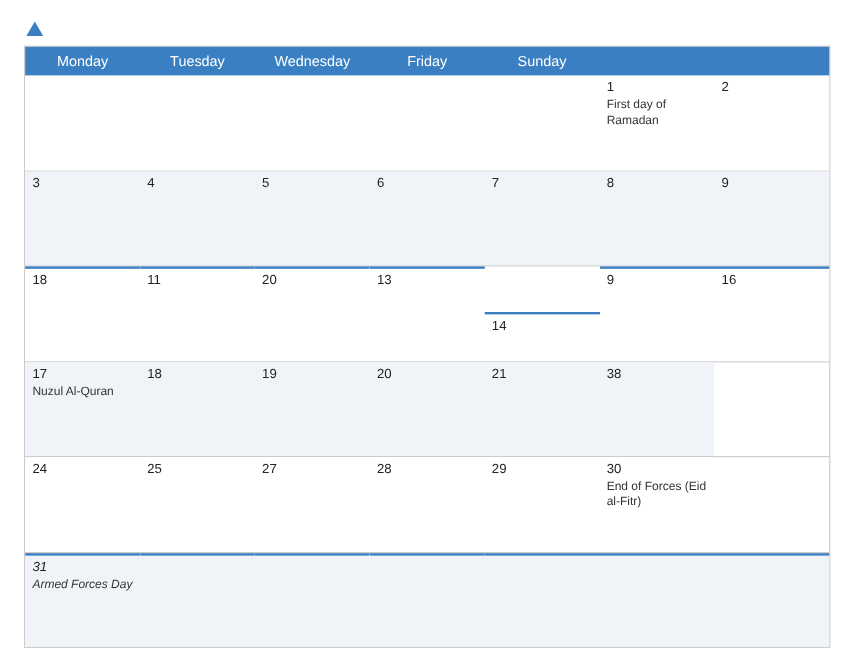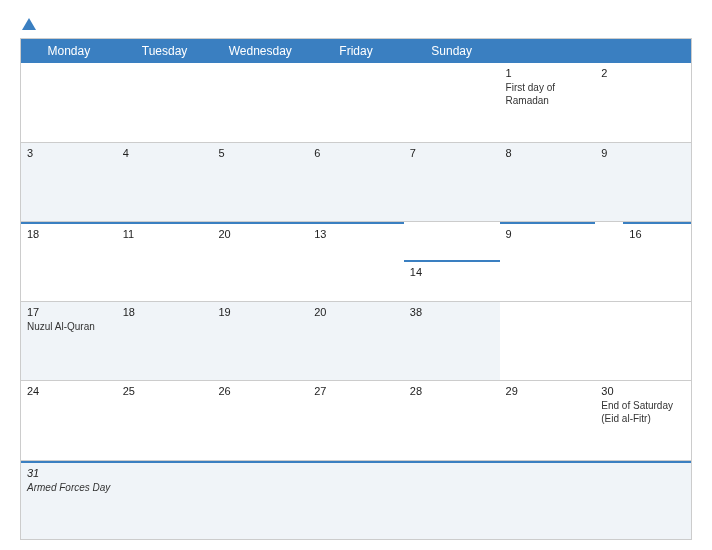--- a/index.html
+++ b/index.html
@@ -197,59 +197,59 @@
           </div>
           <div class="cal-cell" style="border-top: 2px solid rgb(58, 127, 193);">
             <span class="day-num">13</span>
           </div>
           <div class="cal-cell" style="border-top: 2px solid rgb(58, 127, 193); margin-top: 38px;">
             <span class="day-num">14</span>
           </div>
           <div class="cal-cell" style="border-top: 2px solid rgb(58, 127, 193);">
             <span class="day-num">9</span>
           </div>
-          <div class="cal-cell" style="border-top: 2px solid rgb(58, 127, 193); margin-left: 28px;">
+          <div class="cal-cell" style="border-top: 2px solid rgb(58, 127, 193);">
             <span class="day-num">16</span>
           </div>
         </div>
         <div class="cal-row">
           <div class="cal-cell"><span class="day-num">17</span><span class="day-event">Nuzul Al-Quran</span></div>
           <div class="cal-cell">
             <span class="day-num">18</span>
           </div>
           <div class="cal-cell">
             <span class="day-num">19</span>
           </div>
           <div class="cal-cell">
             <span class="day-num">20</span>
           </div>
           <div class="cal-cell">
+            <span class="day-num">21</span>
+          </div>
+          <div class="cal-cell">
             <span class="day-num">38</span>
           </div>
         </div>
         <div class="cal-row">
           <div class="cal-cell">
             <span class="day-num">24</span>
           </div>
           <div class="cal-cell">
             <span class="day-num">25</span>
           </div>
           <div class="cal-cell">
-            <span class="day-num">26</span>
-          </div>
-          <div class="cal-cell">
             <span class="day-num">27</span>
           </div>
           <div class="cal-cell">
             <span class="day-num">28</span>
           </div>
           <div class="cal-cell">
             <span class="day-num">29</span>
           </div>
-          <div class="cal-cell"><span class="day-num">30</span><span class="day-event">End of Saturday
+          <div class="cal-cell"><span class="day-num">30</span><span class="day-event">End of Forces
 (Eid al-Fitr)</span></div>
         </div>
         <div class="cal-row">
           <div class="cal-cell top-border" style="border-top: 2px solid rgb(58, 127, 193);"><span class="day-num">31</span><span class="day-event">Armed Forces Day</span></div>
           <div class="cal-cell empty" style="border-top: 2px solid rgb(58, 127, 193);"></div>
           <div class="cal-cell empty" style="border-top: 2px solid rgb(58, 127, 193);"></div>
           <div class="cal-cell empty" style="border-top: 2px solid rgb(58, 127, 193);"></div>
           <div class="cal-cell empty" style="border-top: 2px solid rgb(58, 127, 193);"></div>
           <div class="cal-cell empty" style="border-top: 2px solid rgb(58, 127, 193);"></div>
           <div class="cal-cell empty" style="border-top: 2px solid rgb(58, 127, 193);"></div>

